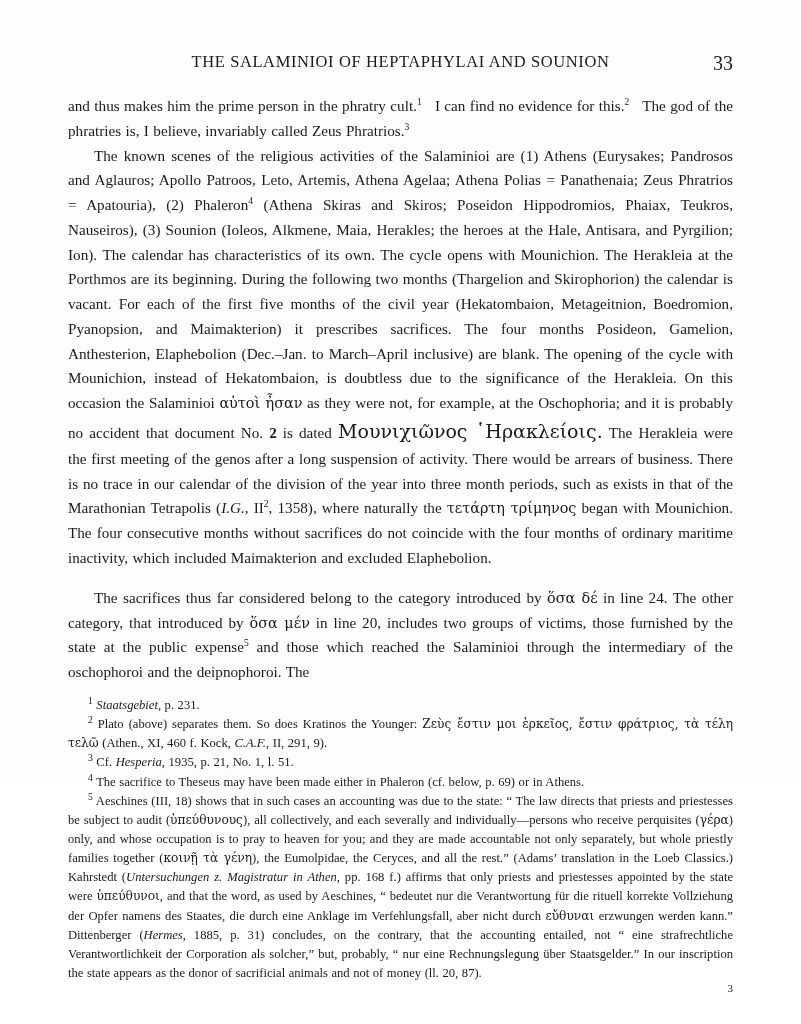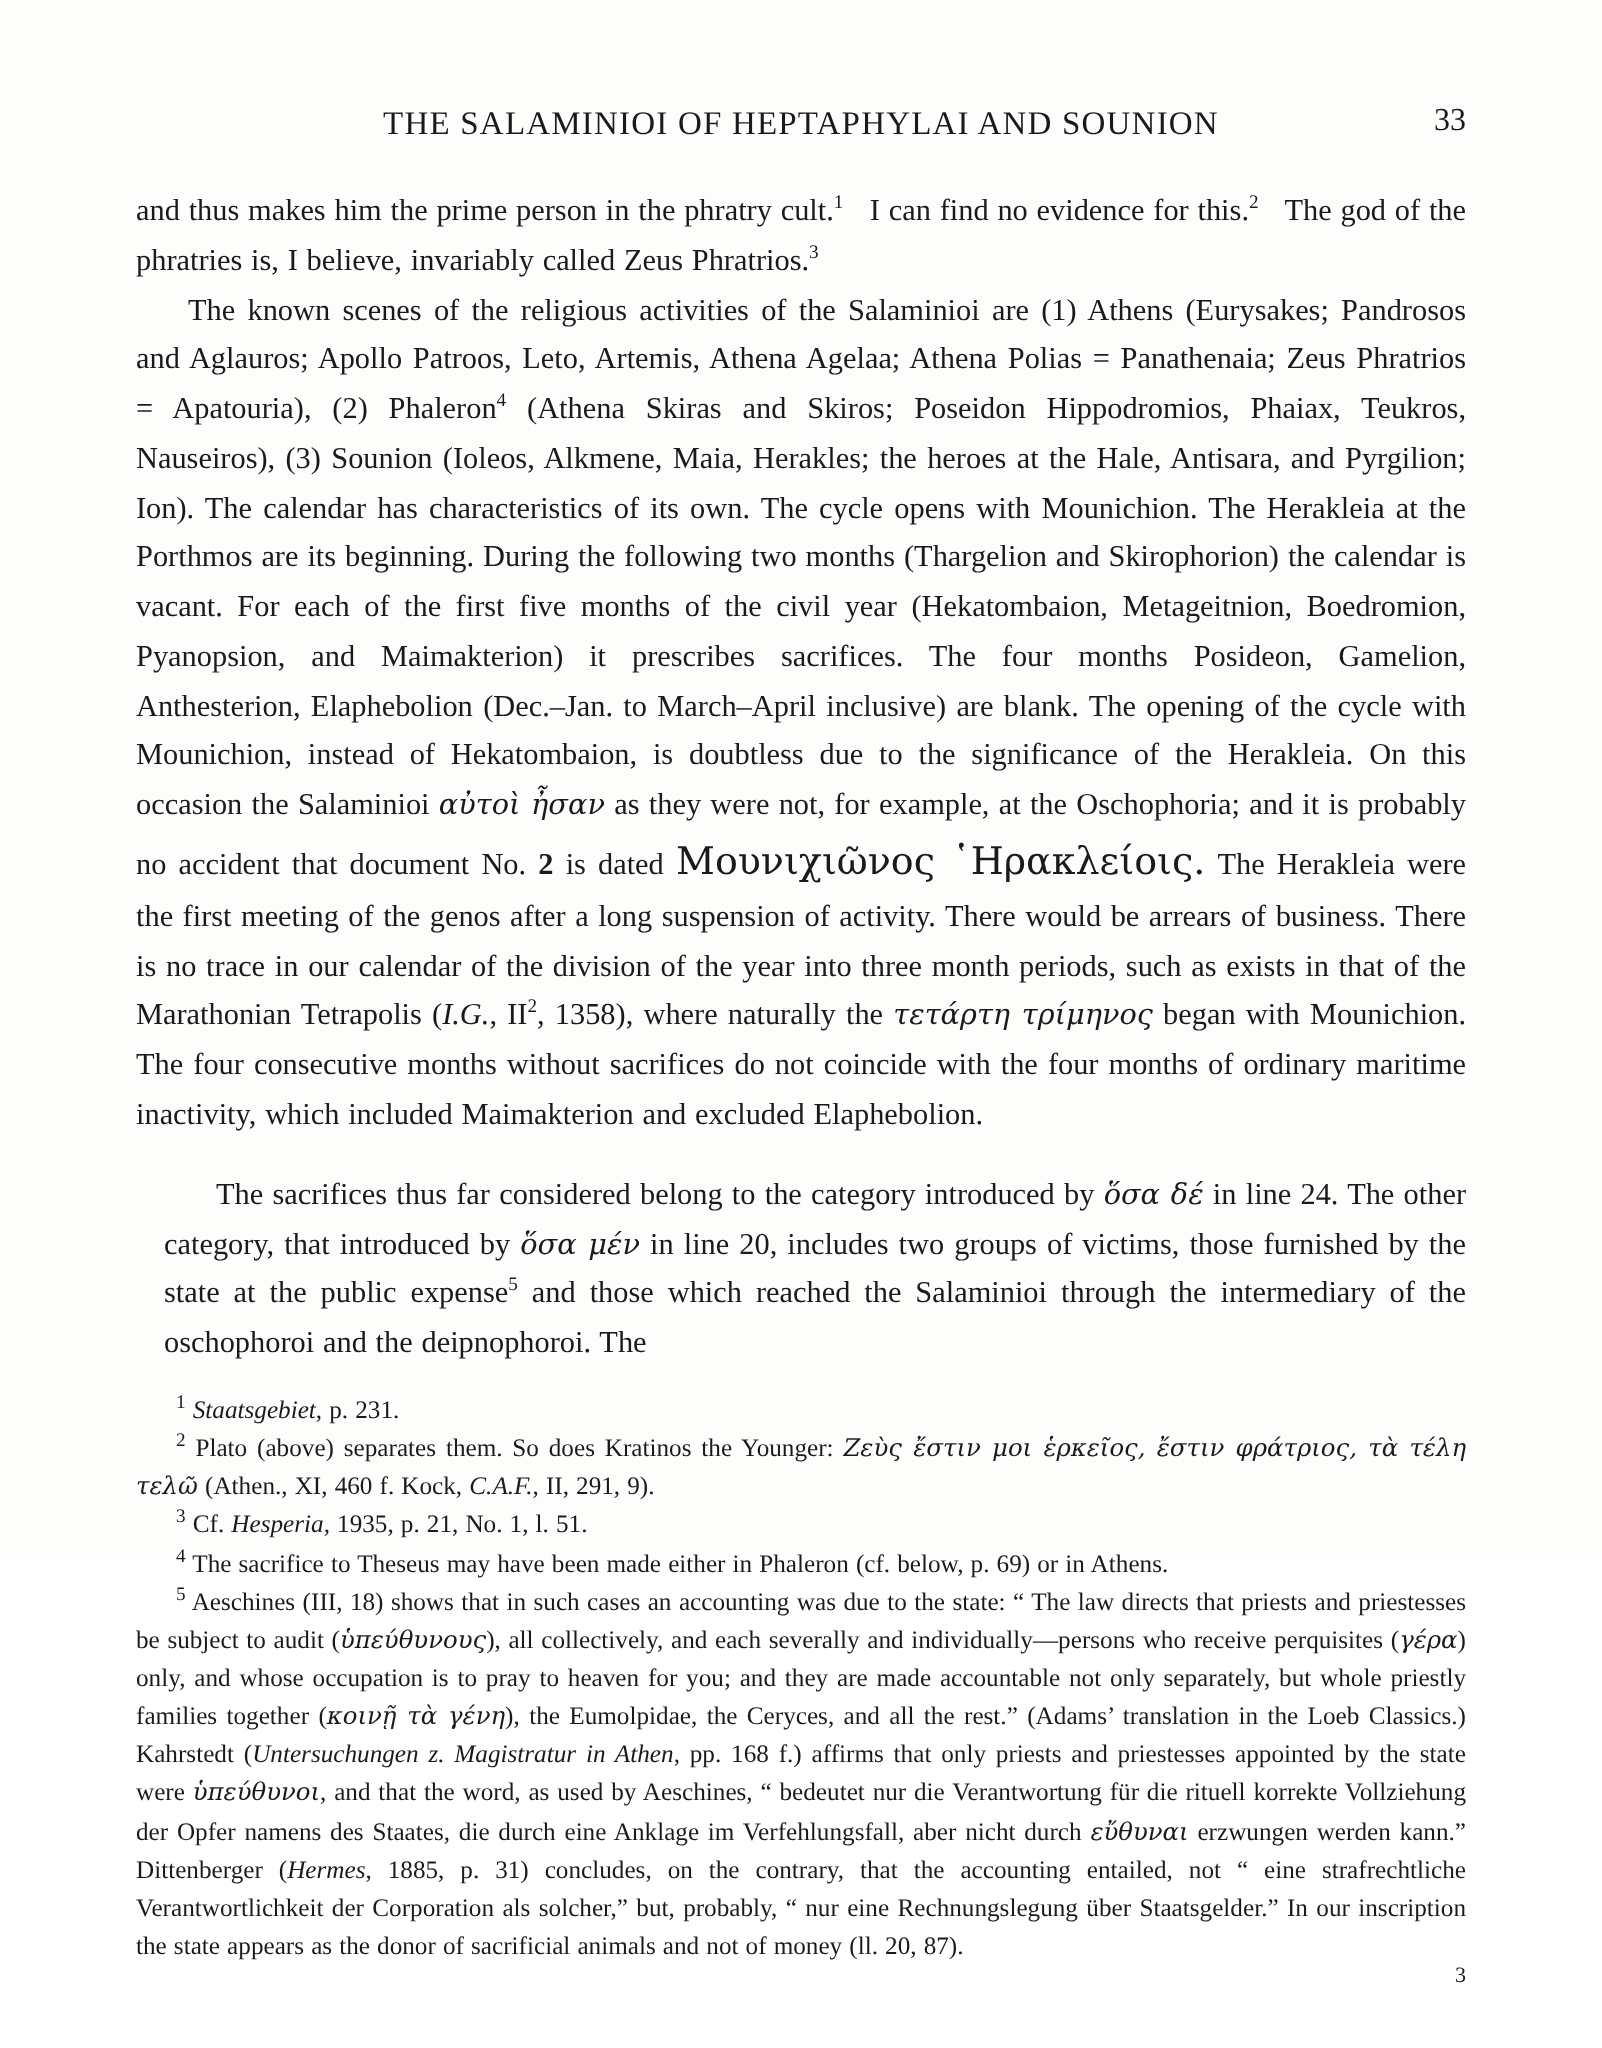--- a/index.html
+++ b/index.html
@@ -40,40 +40,38 @@
     font-size: 16.5px;
     letter-spacing: 0.6px;
     font-variant: small-caps;
     text-align: center;
     white-space: nowrap;
   }
   .page-number {
     position: absolute;
     right: 0;
     top: 0;
-    font-size: 16px;
+    font-size: 20px;
   }
   p.body {
     font-size: 15.2px;
     line-height: 1.63;
     text-align: justify;
     text-justify: inter-word;
     margin: 0 0 0 0;
     word-spacing: 0.6px;
   }
   p.indent {
     text-indent: 26px;
   }
   p.gap {
     margin-top: 15px;
-    margin-left: 14px;
   }
   .gk {
     font-family: "DejaVu Serif", serif;
-    font-style: italic;
     font-size: 14.4px;
   }
   .gk-up {
     font-family: "DejaVu Serif", serif;
     font-size: 19px;
   }
   em { }
   .bold { font-weight: bold; }
   sup {
     font-size: 9.6px;

